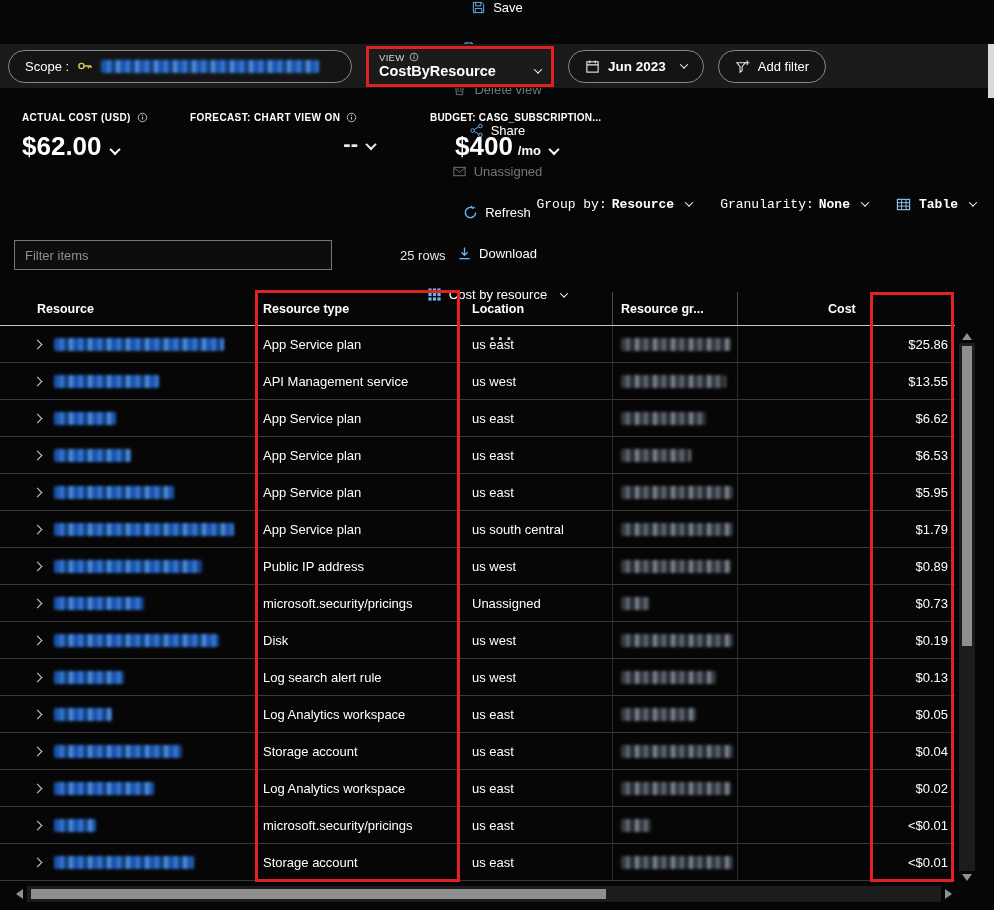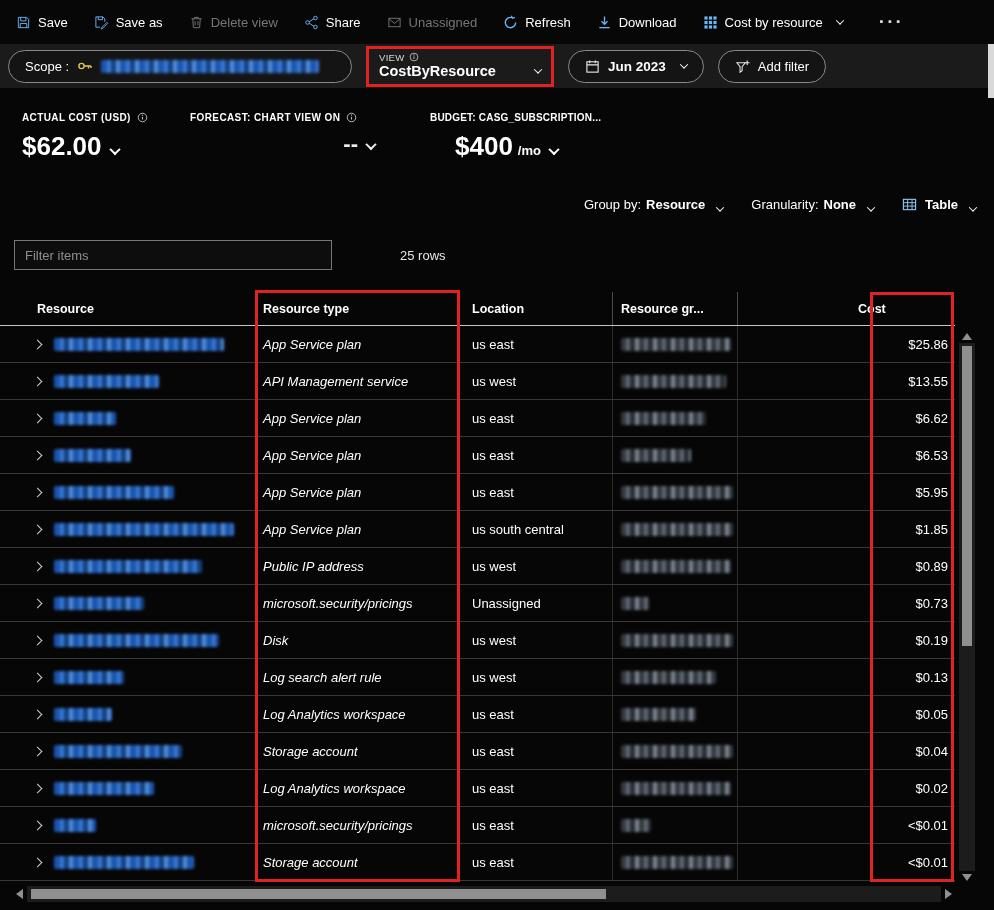--- a/index.html
+++ b/index.html
@@ -6,21 +6,21 @@
   html,body { background:#000; }
   .app {
     position:relative; width:994px; height:910px; overflow:hidden;
     background:#060606; color:#fff;
     font-family:"Liberation Sans", sans-serif; font-size:13px;
   }
   .ic { width:15px; height:15px; flex:0 0 auto; display:inline-block; }
 
   
   .toolbar { position:absolute; top:0; left:0; right:0; height:44px;
-    display:flex; align-items:center; padding:0 16px; gap:26px; background:#070707; }
+    display:flex; align-items:center; padding:0 16px; gap:26px; background:#070707;flex-direction:column; }
   .tb-item { display:flex; align-items:center; gap:7px; color:#fff; cursor:pointer; white-space:nowrap; }
   .tb-item .ic { color:var(--accent,#6cb5f5); }
   .tb-item.disabled, .tb-item.disabled .ic { color:#767676; }
   .more-dots { font-size:19px; font-weight:bold; letter-spacing:2px; color:#d8d8d8; margin-left:10px; }
 
   
   .cv { display:inline-block; width:6px; height:6px; border-right:1.6px solid currentColor;
         border-bottom:1.6px solid currentColor; transform:rotate(45deg) translate(-1px,-1px); margin-left:7px; }
   .cv-lg { width:8px; height:8px; border-width:2.2px; margin-left:9px; margin-bottom:3px; }
   .cv-r { display:inline-block; width:7px; height:7px; border-top:1.6px solid #cfcfcf;
@@ -55,45 +55,45 @@
   .sum-b1 { width:168px; }
   .sum-b2 { width:240px; }
   .sum-b2 .sum-value { justify-content:flex-end; padding-right:55px; font-size:22px; color:#ececec; }
   .sum-b3 .sum-label { letter-spacing:.2px; }
   .sum-b3 .sum-value { padding-left:25px; }
   .per-mo { font-size:13px; font-weight:bold; margin:0 0 4px 5px; }
   .sum-value .cv { margin-bottom:7px; }
 
   
   .controls-row { position:absolute; top:192px; right:18px; display:flex; gap:28px; align-items:center; height:24px; }
-  .ctrl { display:flex; align-items:flex-end; gap:5px; cursor:pointer; white-space:nowrap; }
+  .ctrl { display:flex; align-items:center; gap:5px; cursor:pointer; white-space:nowrap;font-family:Liberation Mono, monospace; }
   .ctrl b { font-weight:bold; }
   .ctrl .ic { color:#8fc6f2; margin-right:3px; }
 
   
   .filter-row { position:absolute; top:240px; left:14px; display:flex; align-items:center;gap:44px; }
   .filter-input { width:318px; height:30px; background:#0d0d0d; border:1px solid #767676;
     color:#ddd; font-size:13px; padding:0 10px; font-family:"Liberation Sans",sans-serif; }
   .filter-input::placeholder { color:#8f8f8f; }
   .rows-count { margin-left:24px; color:#e6e6e6; }
 
   
   .table-wrap { position:absolute; top:292px; left:0; width:955px; }
   .t-head, .t-row { display:grid; grid-template-columns:24px 26px 207px 202px 153px 125px 218px; align-items:center; }
   .t-head { height:34px; border-bottom:1px solid #c4c4c4; font-size:12.5px; font-weight:bold; }
   .h-resource { grid-column:2/4; padding-left:13px; }
   .h-type { grid-column:4; padding-left:5px; border-left:1px solid #4a4a4a; height:100%; display:flex; align-items:center; }
   .h-loc  { grid-column:5; padding-left:12px; border-left:1px solid #4a4a4a; height:100%; display:flex; align-items:center; }
   .h-group{ grid-column:6; padding-left:8px;  border-left:1px solid #4a4a4a; height:100%; display:flex; align-items:center; }
-  .h-cost { grid-column:7; padding-left:120px; border-left:1px solid #4a4a4a; height:100%; display:flex; align-items:center; }
+  .h-cost { grid-column:7; padding-left:90px; border-left:1px solid #4a4a4a; height:100%; display:flex; align-items:center; }
   .t-row { height:37px; border-bottom:1px solid #383838; cursor:pointer; }
   .c-exp { display:flex; justify-content:center; }
   .c-name { padding-left:4px; display:flex; align-items:center; }
   .c-type,.c-loc,.c-group,.c-cost { height:100%; display:flex; align-items:center; border-left:1px solid #2c2c2c;padding-left:8px; }
-  .c-type { padding-left:5px;font-style:italic; }
+  .c-type { padding-left:5px; }
   .c-loc  { padding-left:12px; }
   .c-group{ padding-left:8px; }
   .c-cost { justify-content:flex-end; padding-right:7px; }
 
   
   .redbox { position:absolute; border:3px solid var(--highlight,#e02222); pointer-events:none; z-index:6; }
   .rb-type { left:255px; top:290px; width:205px; height:592px; }
   .rb-cost { left:870px; top:292px; width:84px;  height:590px; }
 
   
@@ -430,21 +430,21 @@
         <span class="cv-r"></span>
       </div>
       <div class="c-name">
         <span class="redact" style="width: 180px;"></span>
       </div>
       <div class="c-type">App Service plan</div>
       <div class="c-loc">us south central</div>
       <div class="c-group">
         <span class="redact gray" style="width: 112px;"></span>
       </div>
-      <div class="c-cost">$1.85</div>
+      <div class="c-cost">$1.79</div>
     </div>
 
     <div class="t-row">
       <div class="c-pad"></div>
       <div class="c-exp">
         <span class="cv-r"></span>
       </div>
       <div class="c-name">
         <span class="redact" style="width: 148px;"></span>
       </div>

